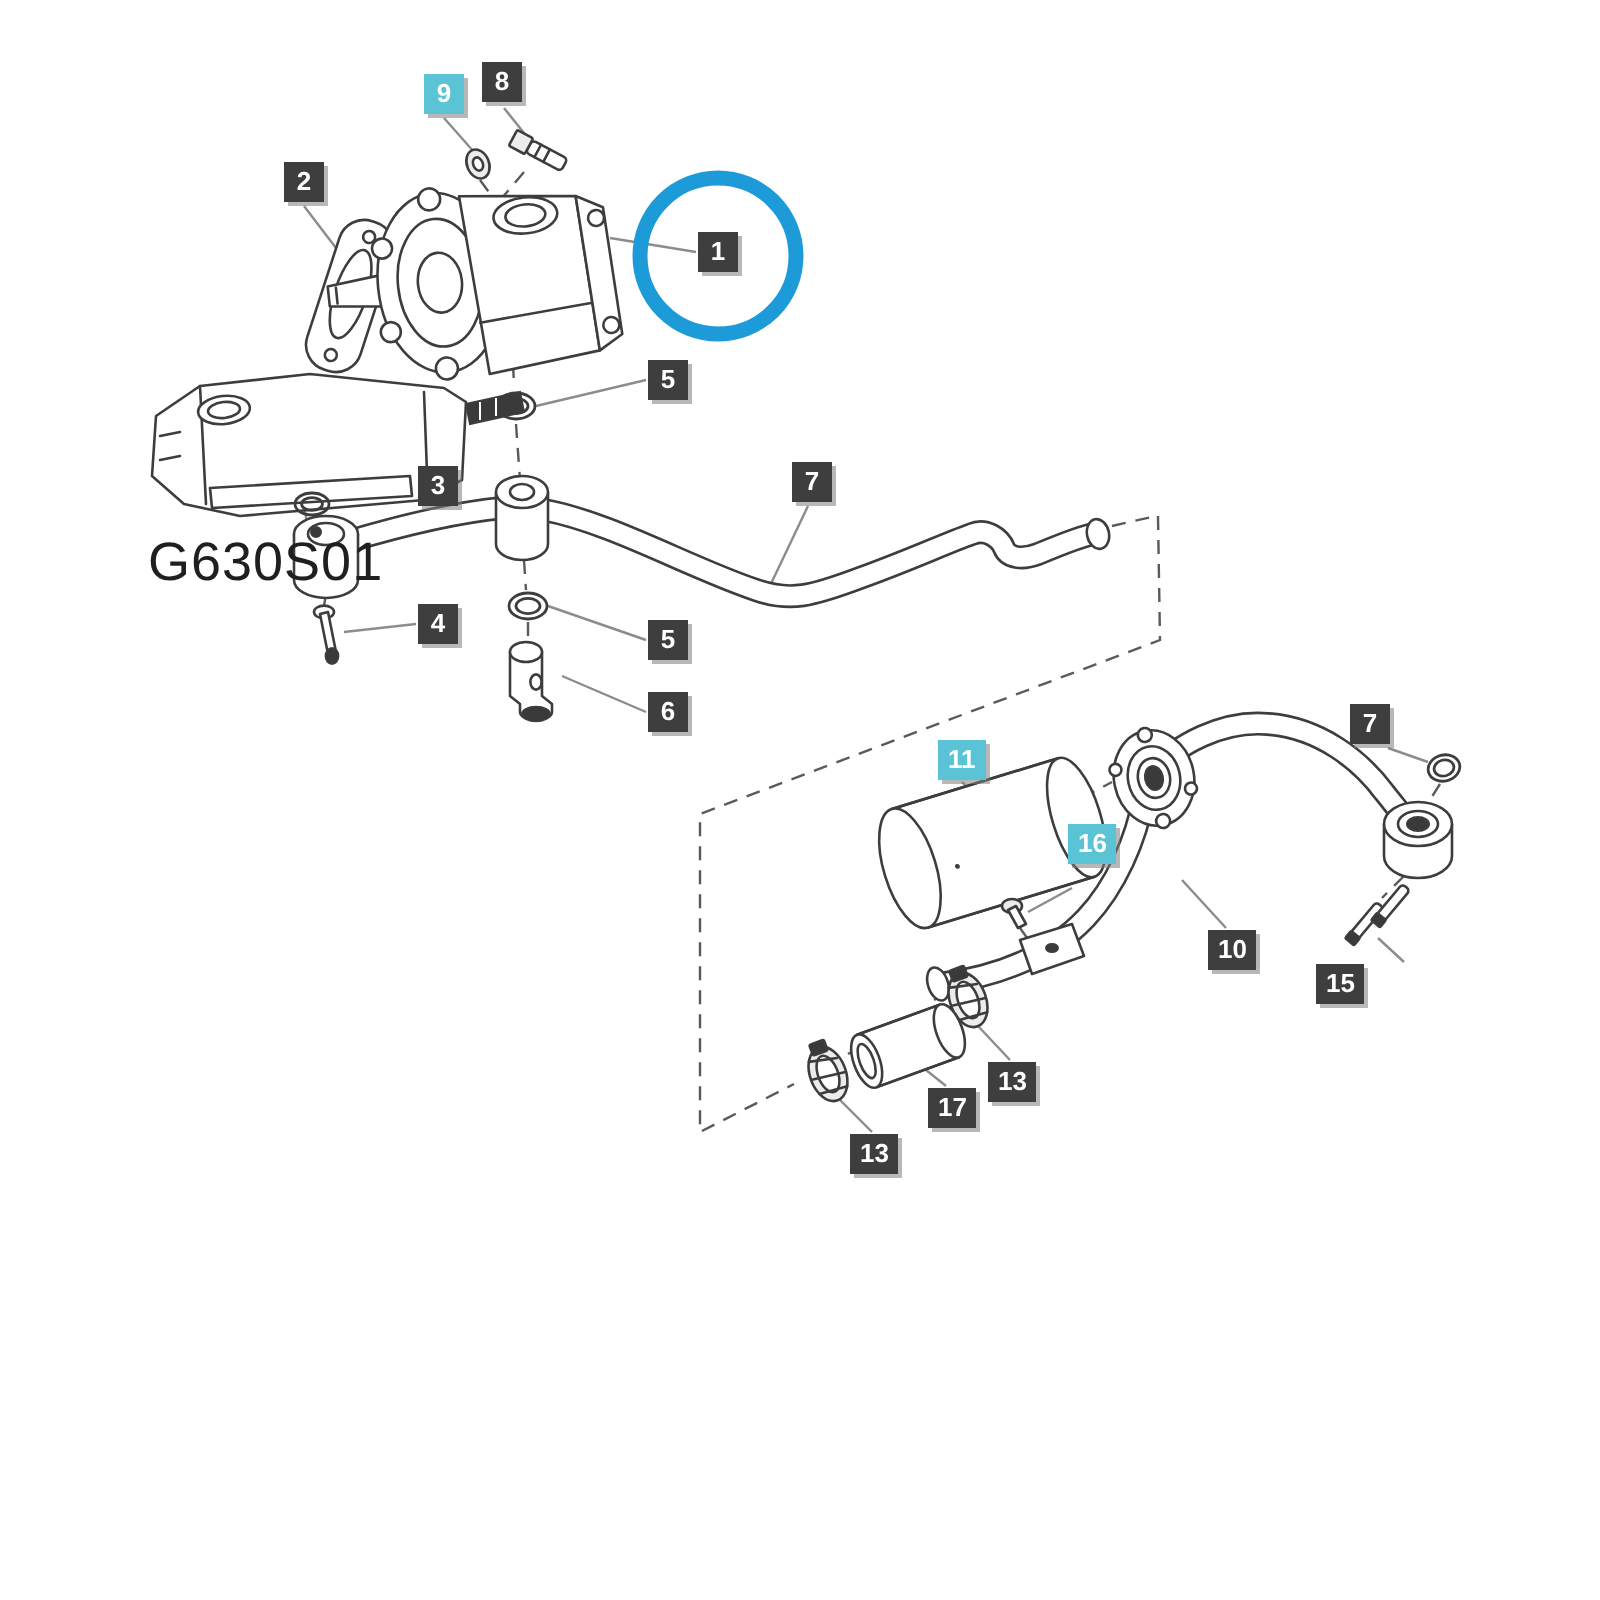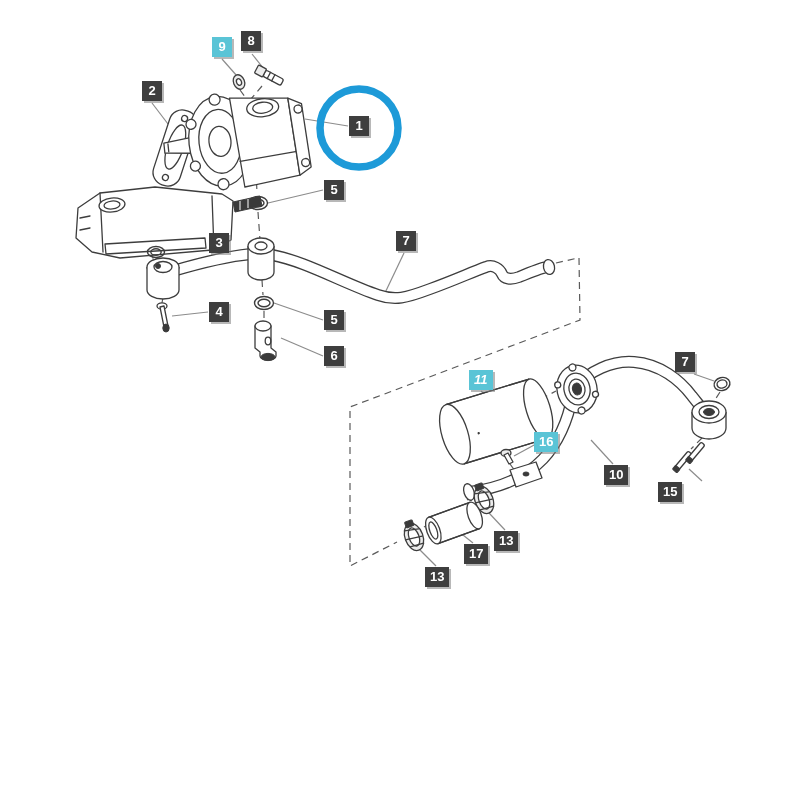--- a/index.html
+++ b/index.html
@@ -280,22 +280,23 @@
       <div class="callout dark" style="left: 142px; top: 81px;">2</div>
       <div class="callout dark" style="left: 209px; top: 233px;">3</div>
       <div class="callout dark" style="left: 209px; top: 302px;">4</div>
       <div class="callout dark" style="left: 324px; top: 180px;">5</div>
       <div class="callout dark" style="left: 324px; top: 310px;">5</div>
       <div class="callout dark" style="left: 324px; top: 346px;">6</div>
       <div class="callout dark" style="left: 396px; top: 231px;">7</div>
       <div class="callout dark" style="left: 241px; top: 31px;">8</div>
       <div class="callout cyan" style="left: 212px; top: 37px;">9</div>
       <div class="callout dark" style="left: 604px; top: 465px; text-align: center;">10</div>
-      <div class="callout cyan" style="left: 469px; top: 370px; font-style: italic;">11</div>
+      <div class="callout cyan" style="left: 469px; top: 370px;">11</div>
       <div class="callout dark" style="left: 464px; top: 544px;">17</div>
       <div class="callout dark" style="left: 494px; top: 531px;">13</div>
       <div class="callout dark" style="left: 425px; top: 567px;">13</div>
       <div class="callout dark" style="left: 675px; top: 352px;">7</div>
       <div class="callout dark" style="left: 658px; top: 482px;">15</div>
-      <div class="callout cyan" style="left: 534px; top: 432px;">16</div>
+      <div class="callout cyan" style="left: 534px; top: 412px;">16</div>
     </div>
 
+  <div id="model-label">G630S01</div>
 </div>
 
 </body></html>

